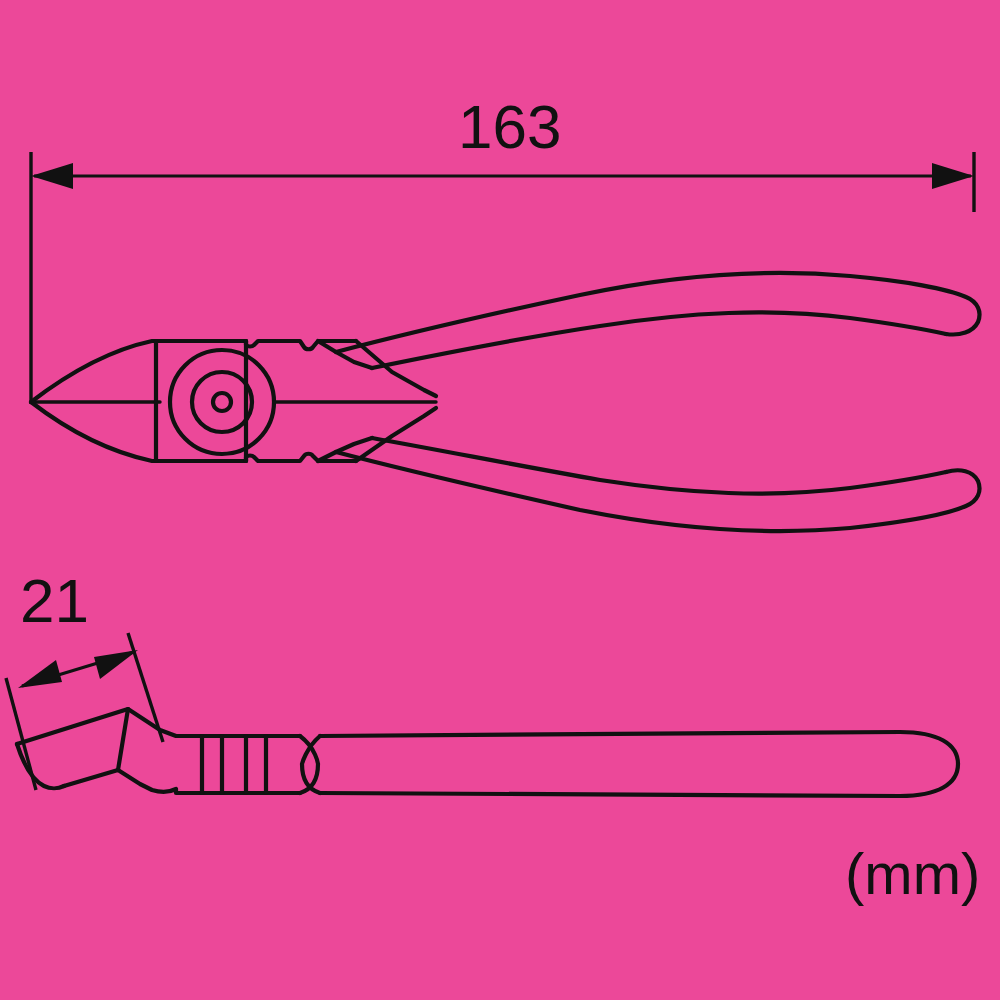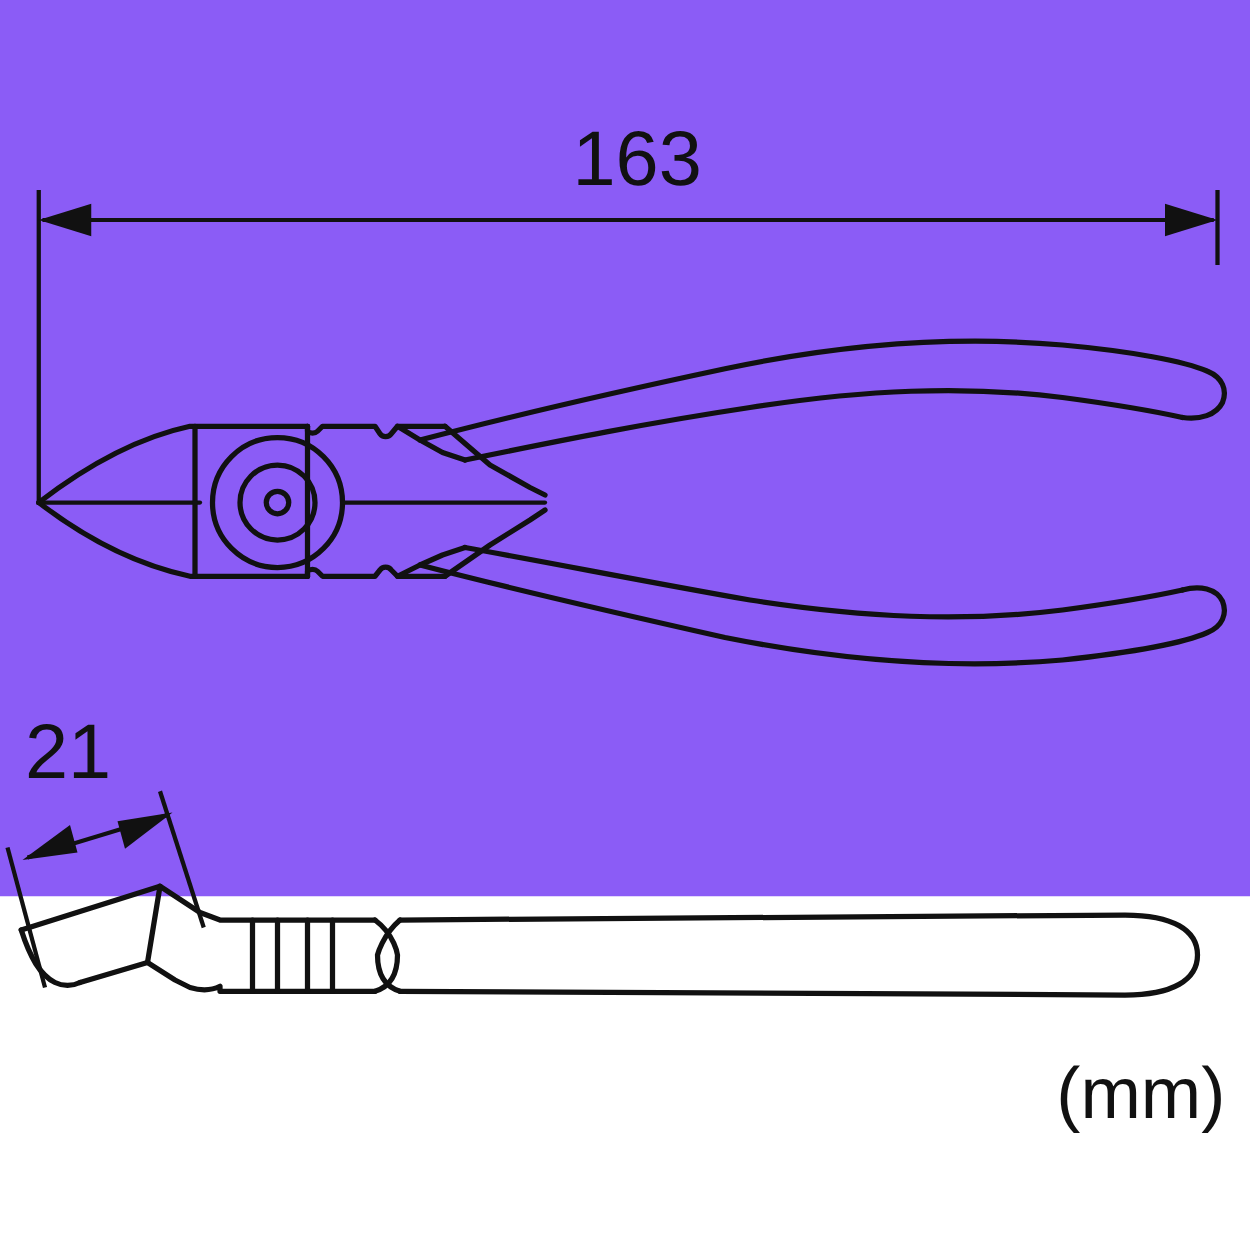--- a/index.html
+++ b/index.html
@@ -11,22 +11,22 @@
   body {
     width: 1000px;
     height: 1000px;
     overflow: hidden;
     font-family: "Liberation Sans", sans-serif;
     color: #111111;
   }
   #drawing-sheet {
     position: relative;
     width: 1000px;
-    height: 717px;
-    background: #8b5cf6;
+    height: 1000px;
+    background: #ec4899;
   }
   #drawing-svg {
     position: absolute;
     left: 0;
     top: 0;
     width: 1000px;
     height: 1000px;
     display: block;
   }
   .outline {

